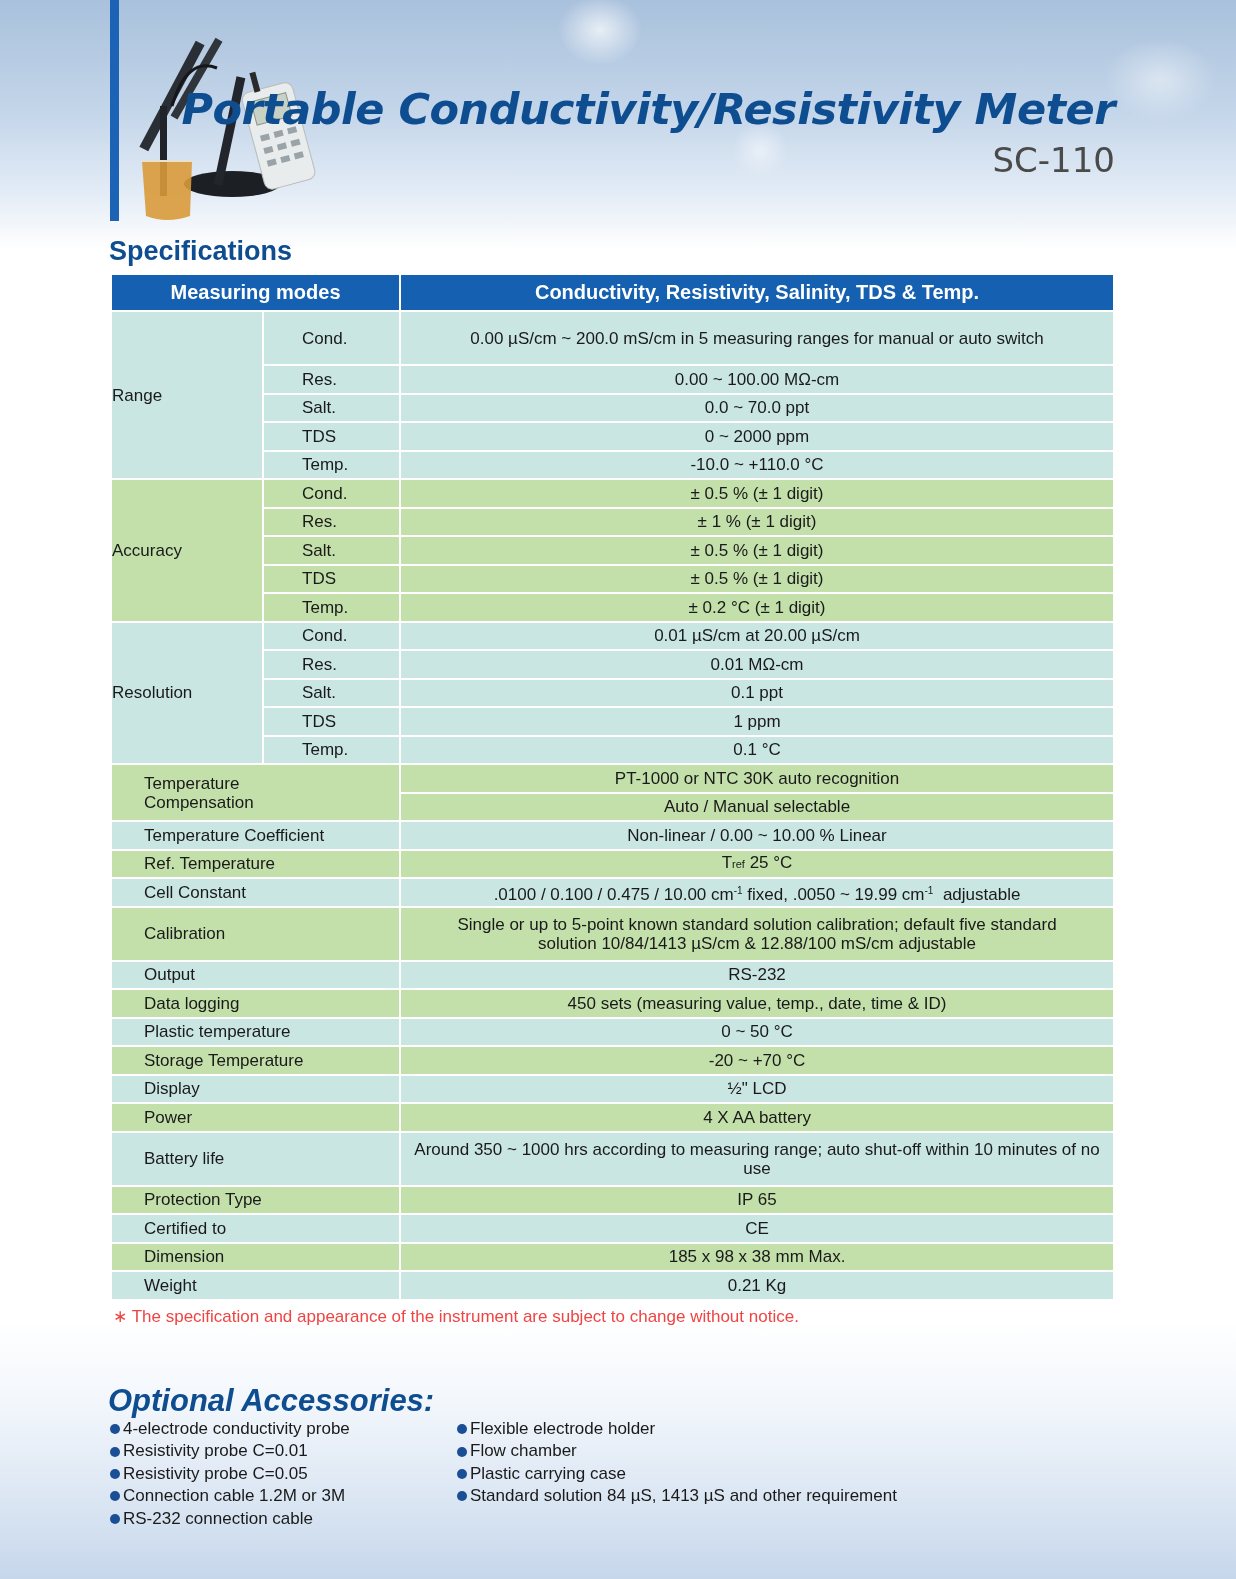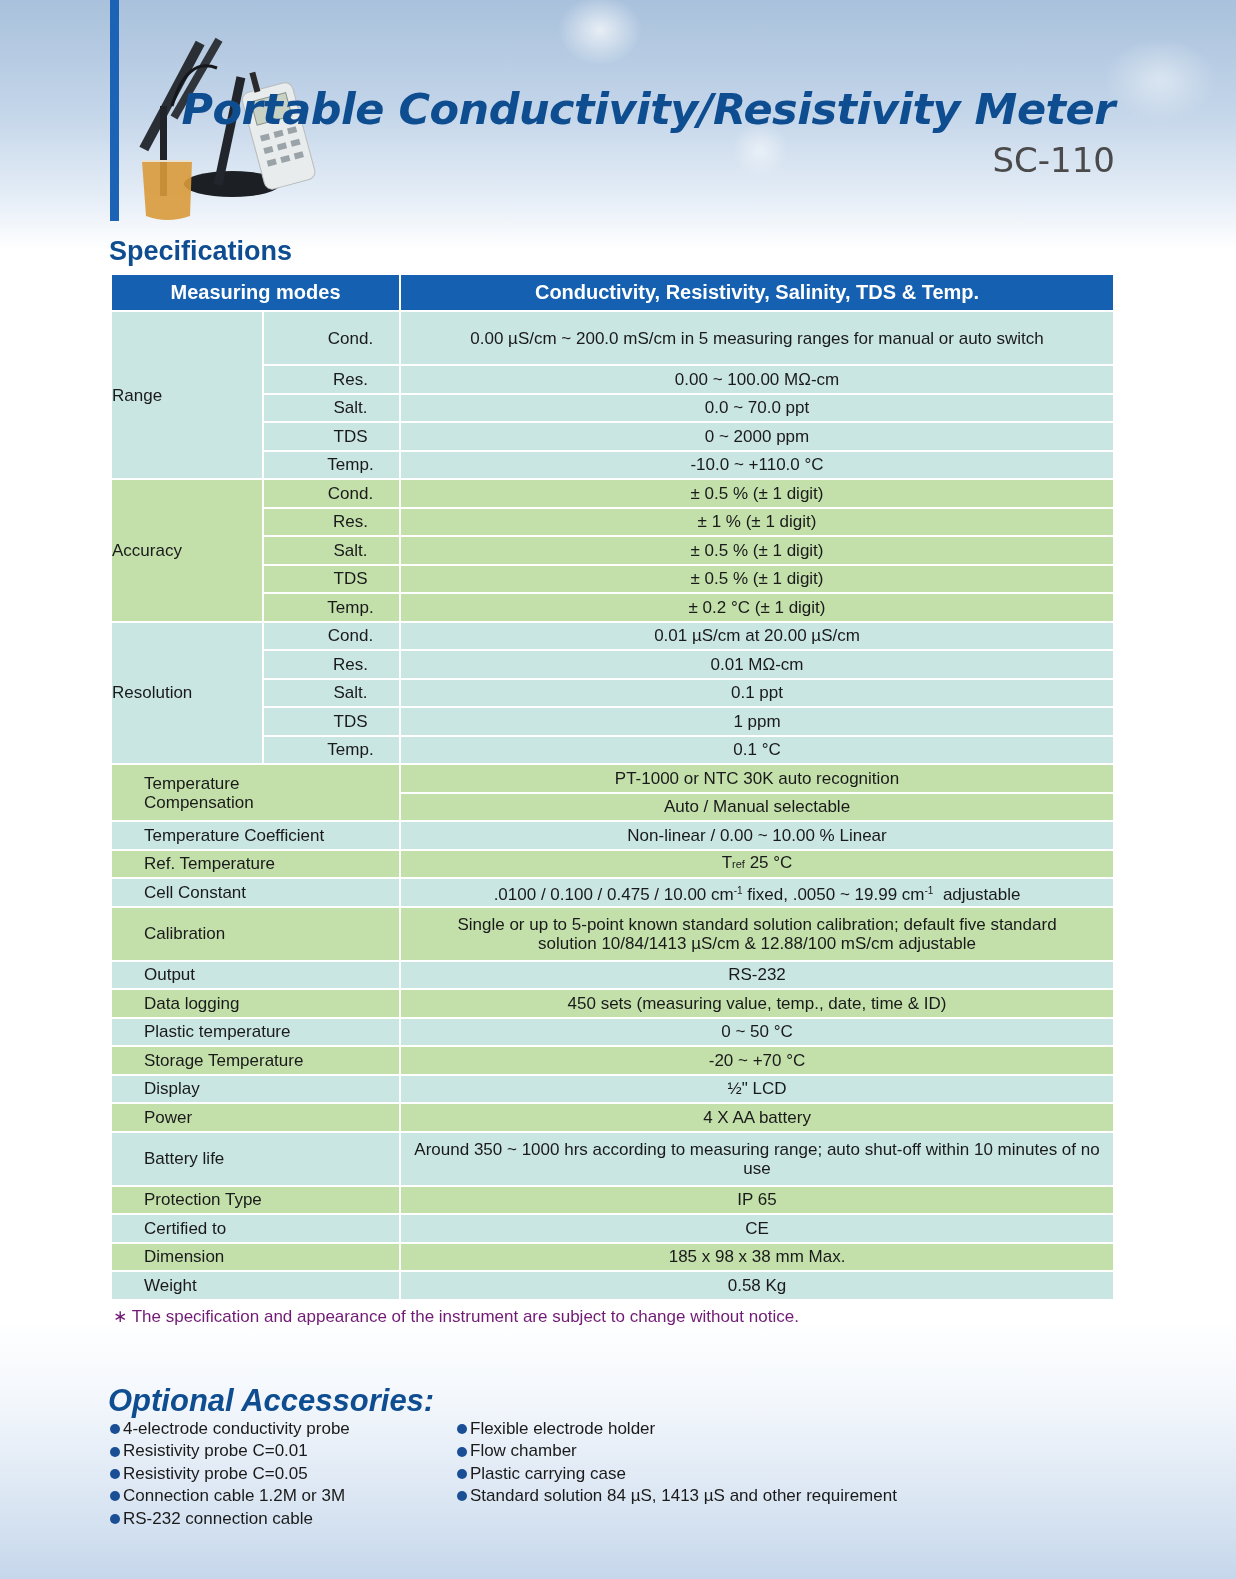--- a/index.html
+++ b/index.html
@@ -39,27 +39,27 @@
   table.spec th {
     background: #1560b0; color: #ffffff; font-weight: bold; font-size: 20px;
     height: 37px; 
   }
   .c1 { width: 152px; }
   .c2 { width: 137px; }
   .c3 { width: 714px; }
   .blue td { background: #c9e6e3; }
   .green td { background: #c3e0ab; }
   td.grp { text-align: left; vertical-align: middle; }
-  td.sub { padding-left: 38px; text-align: center; }
+  td.sub { padding-left: 38px; }
   td.val { text-align: center; }
   td.lbl { padding-left: 32px; }
   tr.r28 td { height: 28.5px; }
   tr.r55 td { height: 54px; }
   .footnote {
-    position: absolute; left: 113px; top: 1306px; font-size: 17px; color: #701a75;
+    position: absolute; left: 113px; top: 1306px; font-size: 17px; color: #ef4444;
   }
   .acc-title {
     position: absolute; left: 108px; top: 1383px;
     font-size: 31px; font-weight: bold; color: #0f4d91; font-style: italic;
   }
   .acc-list { position: absolute; list-style: none; font-size: 17px; line-height: 22.4px; }
   .acc-list.left { left: 110px; top: 1418px; }
   .acc-list.right { left: 457px; top: 1418px; }
   .acc-list li { display: flex; align-items: center; }
   .bullet { display: inline-block; width: 10px; height: 10px; border-radius: 50%; background: #1a4f95; margin-right: 3px; }
@@ -244,21 +244,21 @@
   <tr class="blue r28">
     <td class="lbl" colspan="2">Certified to</td>
     <td class="val">CE</td>
   </tr>
   <tr class="green r28">
     <td class="lbl" colspan="2">Dimension</td>
     <td class="val">185 x 98 x 38 mm Max.</td>
   </tr>
   <tr class="blue r28">
     <td class="lbl" colspan="2">Weight</td>
-    <td class="val">0.58 Kg</td>
+    <td class="val">0.21 Kg</td>
   </tr>
 </tbody>
   </table>
 
 <div class="footnote">∗ The specification and appearance of the instrument are subject to change without notice.</div>
 
 <div class="acc-title">Optional Accessories:</div>
 
 <ul class="acc-list left">
   <li>

